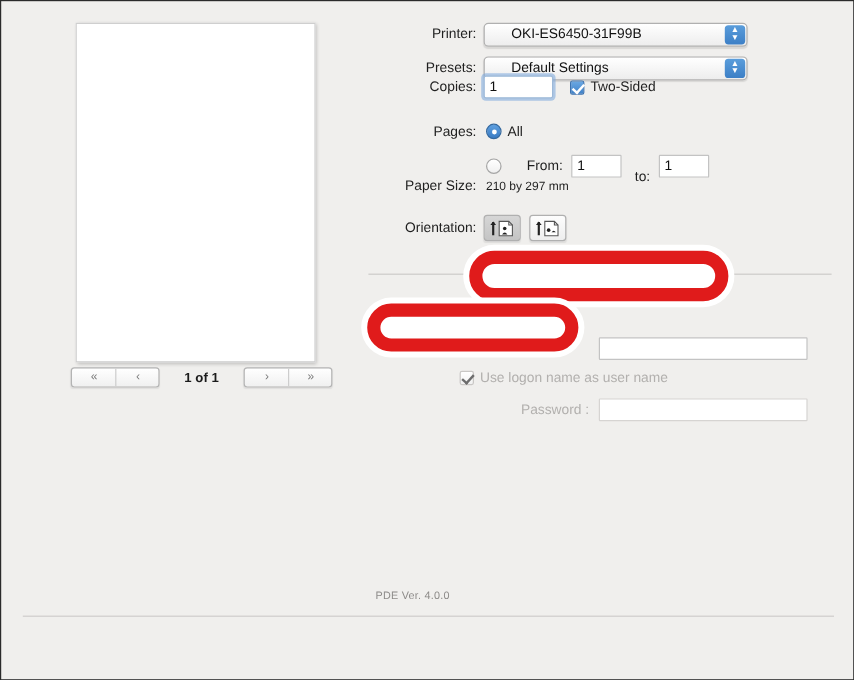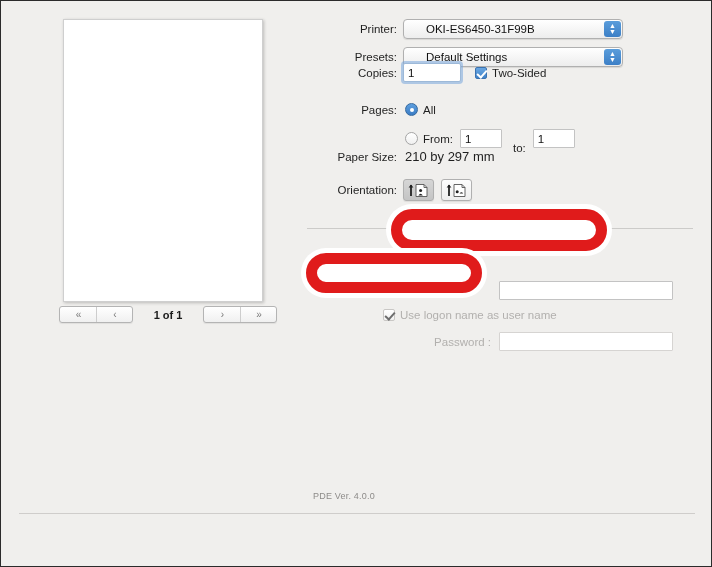--- a/index.html
+++ b/index.html
@@ -314,32 +314,32 @@
     <div class="field-row" style="left:0px; top:102px;">
       <div class="field-label" style="width:96px;">Pages:</div>
       <div class="radio" style="margin-left:8px;">
         <span class="rdot on"></span>
         <span class="r-label">All</span>
       </div>
     </div>
 
     <div class="field-row" style="left:0px; top:122px;">
       <div style="width:96px;"></div>
-      <div class="radio" style="margin-left:8px;">
+      <div class="radio" style="margin-left:8px;gap:16px;">
         <span class="rdot"></span>
         <span class="r-label">From:</span>
       </div>
       <div class="textfield" style="width:42px; margin-left:7px;">1</div>
       <div class="field-label" style="margin-left:11px;margin-top:19px;">to:</div>
       <div class="textfield" style="width:42px; margin-left:7px;">1</div>
     </div>
 
     <div class="field-row" style="left:0px; top:148px;">
       <div class="field-label" style="width:96px;">Paper Size:</div>
-      <div class="field-label" style="margin-left:8px; font-size:13px;">210 by 297 mm</div>
+      <div class="field-label" style="margin-left:8px; font-size:10px;">210 by 297 mm</div>
     </div>
 
     <div class="field-row" style="left:0px; top:178px;">
       <div class="field-label" style="width:96px;">Orientation:</div>
       <div class="orient-btn sel" style="margin-left:6px;">
         <svg width="24" height="15" viewBox="0 0 24 15">
           <path d="M4 13 L4 2" stroke="#222" stroke-width="1.8"></path>
           <path d="M4 1.5 L1.6 4.6 L6.4 4.6 Z" fill="#222"></path>
           <path d="M9 1.5 h8 l3 3 v9 h-11 z" fill="#fff" stroke="#555" stroke-width="0.9"></path>
           <path d="M17 1.5 v3 h3" fill="none" stroke="#555" stroke-width="0.9"></path>

